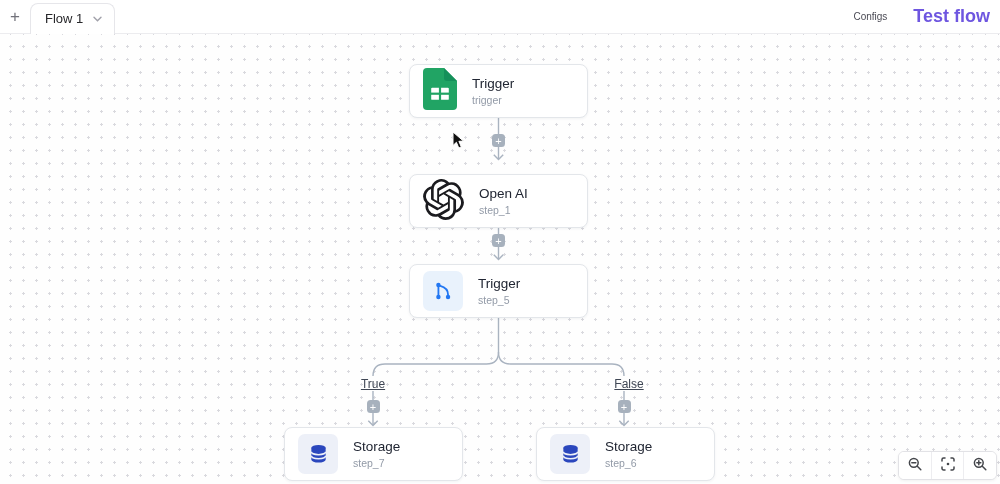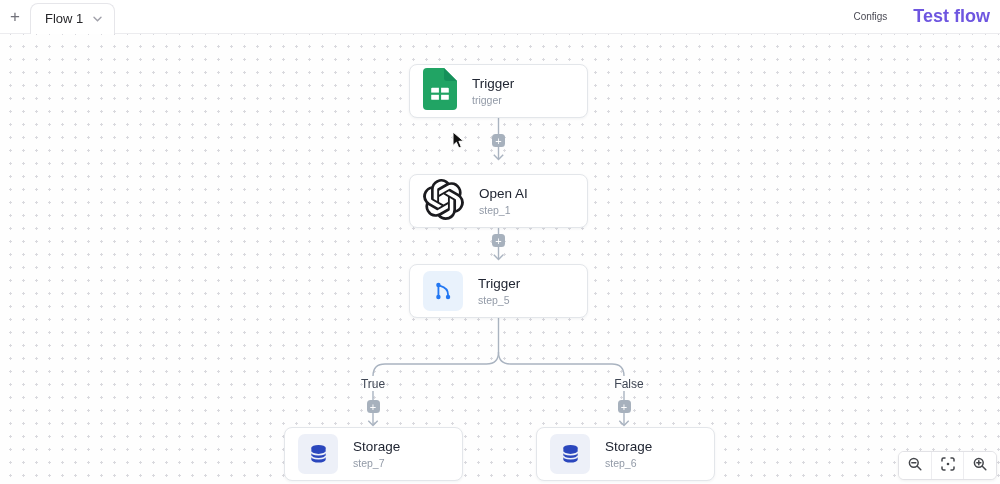--- a/index.html
+++ b/index.html
@@ -65,21 +65,21 @@
   .edge-plus {
     position:absolute; width:13px; height:13px; border:none; border-radius:3.5px;
     background:#a7b1bd; color:#fff; font-size:11px; line-height:12px;
     display:flex; align-items:center; justify-content:center;
     cursor:pointer; font-family:inherit; padding:0; z-index:3;
   }
 
   
   .branch-label {
     position:absolute; width:48px; text-align:center;
-    font-size:12px; color:#3f4654; z-index:2;
+    font-size:12px; color:#3f4654; z-index:2;text-decoration:underline;
   }
 
   
   .zoom-panel {
     position:absolute; left:898px; top:417px; width:99px; height:29px;
     background:#fff; border:1px solid #e2e2e6; border-radius:6px;
     box-shadow:0 1px 3px rgba(0,0,0,.06);
     display:flex; align-items:stretch; overflow:hidden; z-index:4;
   }
   .zoom-btn {

